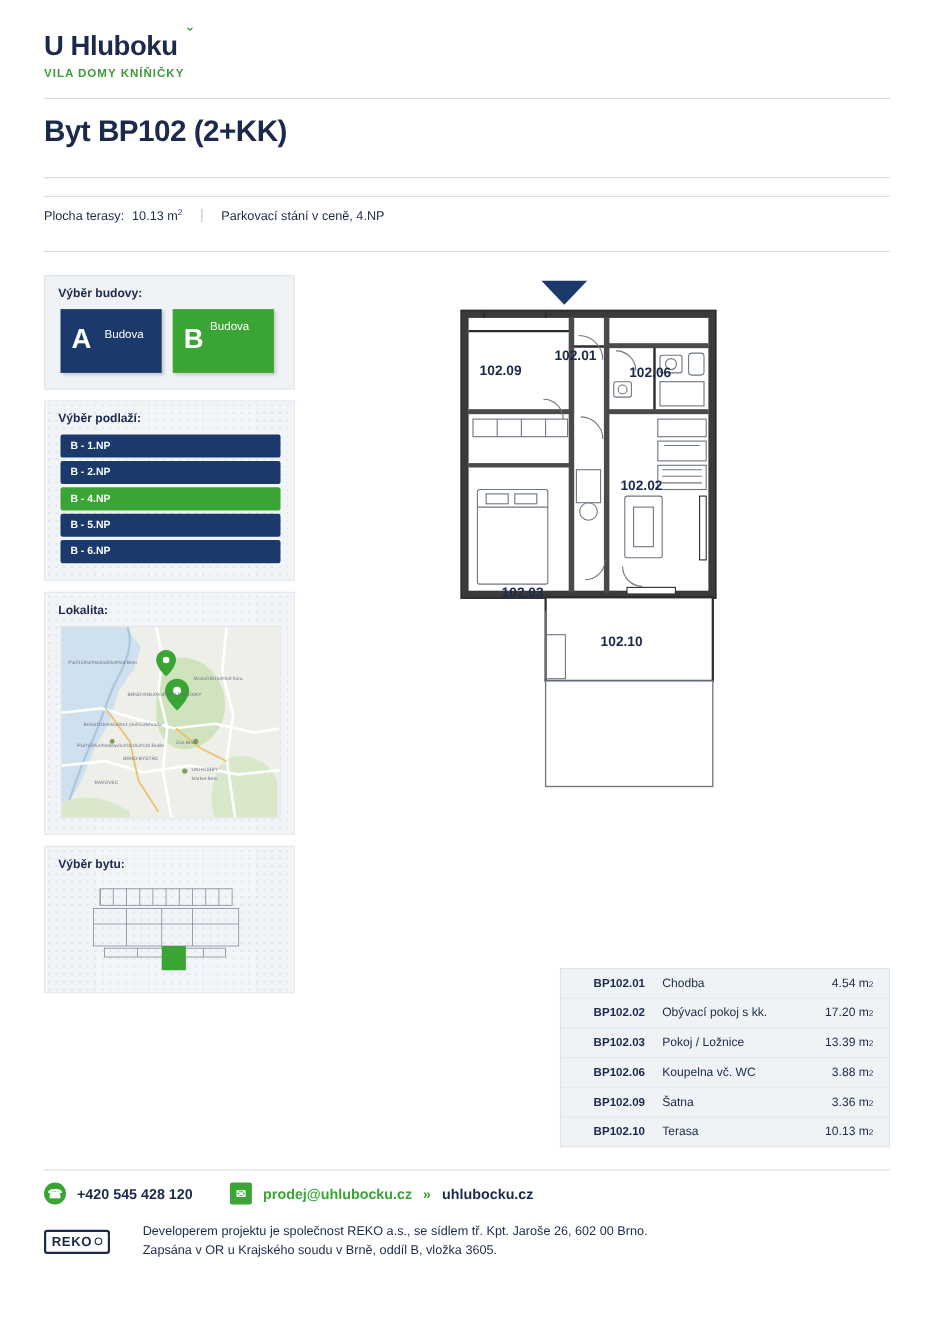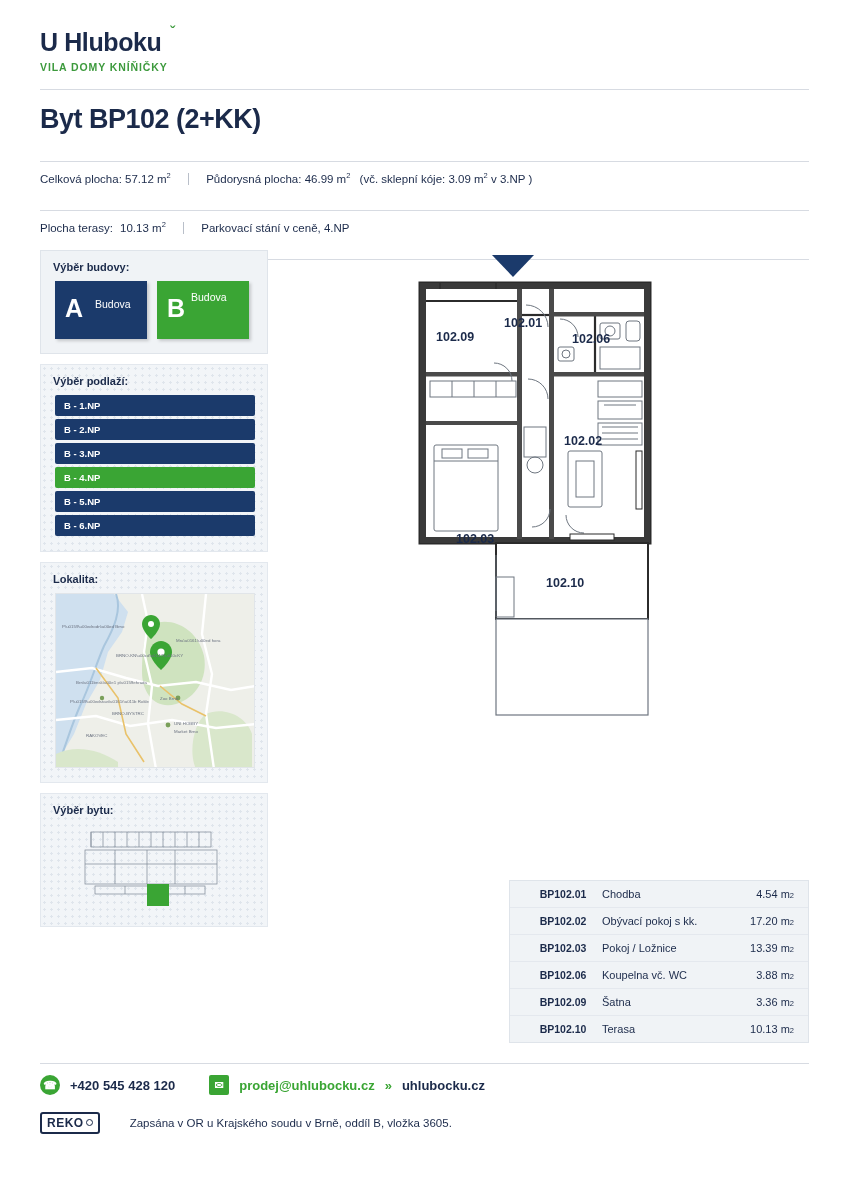--- a/index.html
+++ b/index.html
@@ -123,28 +123,20 @@
       <div class="logo-sub">VILA DOMY KNÍŇIČKY</div>
     </div>
   </div>
 
   <div class="hr"></div>
 
   <div class="title">Byt BP102 (2+KK)</div>
 
   <div class="hr"></div>
 
-  <div class="facts">
-    <span>Celková plocha:</span>
-    <span>57.12 m</span><sup>2</sup>
-    <span class="sep"></span>
-    <span>Půdorysná plocha:</span>
-    <span>46.99 m</span><sup>2</sup>
-    <span style="margin-left:6px">(vč. sklepní kóje: 3.09 m</span><sup>2</sup><span> v 3.NP )</span>
-  </div>
 
   <div class="hr"></div>
 
   <div class="facts">
     <span>Plocha terasy:</span>
     <span style="margin-left:4px">10.13 m</span><sup>2</sup>
     <span class="sep"></span>
     <span>Parkovací stání v ceně, 4.NP</span>
   </div>
 
@@ -164,21 +156,20 @@
           <span class="word">Budova</span>
         </div>
       </div>
     </div>
 
     <div class="dotted" style="margin-top:10px">
       <div class="sect-label">Výběr podlaží:</div>
       <div class="floors">
         <div class="floor">B - 1.NP</div>
         <div class="floor">B - 2.NP</div>
-        <div class="floor">B - 3.NP</div>
         <div class="floor active">B - 4.NP</div>
         <div class="floor">B - 5.NP</div>
         <div class="floor">B - 6.NP</div>
       </div>
     </div>
 
     <div class="dotted" style="margin-top:10px">
       <div class="sect-label">Lokalita:</div>
       <div class="map-wrap">
         <div class="map">
@@ -401,17 +392,18 @@
     <span class="mail">prodej@uhlubocku.cz</span>
     <span class="chev">»</span>
     <span class="web">uhlubocku.cz</span>
   </div>
 
   <div class="legal">
     <div class="reko">
       <span>REKO</span><span class="dot"></span>
     </div>
     <div class="legal-text">
+      <div>Developerem projektu je společnost REKO a.s., se sídlem tř. Kpt. Jaroše 26, 602 00 Brno.</div>
       <div>Zapsána v OR u Krajského soudu v Brně, oddíl B, vložka 3605.</div>
     </div>
   </div>
 
 </div>
 
 </body></html>

